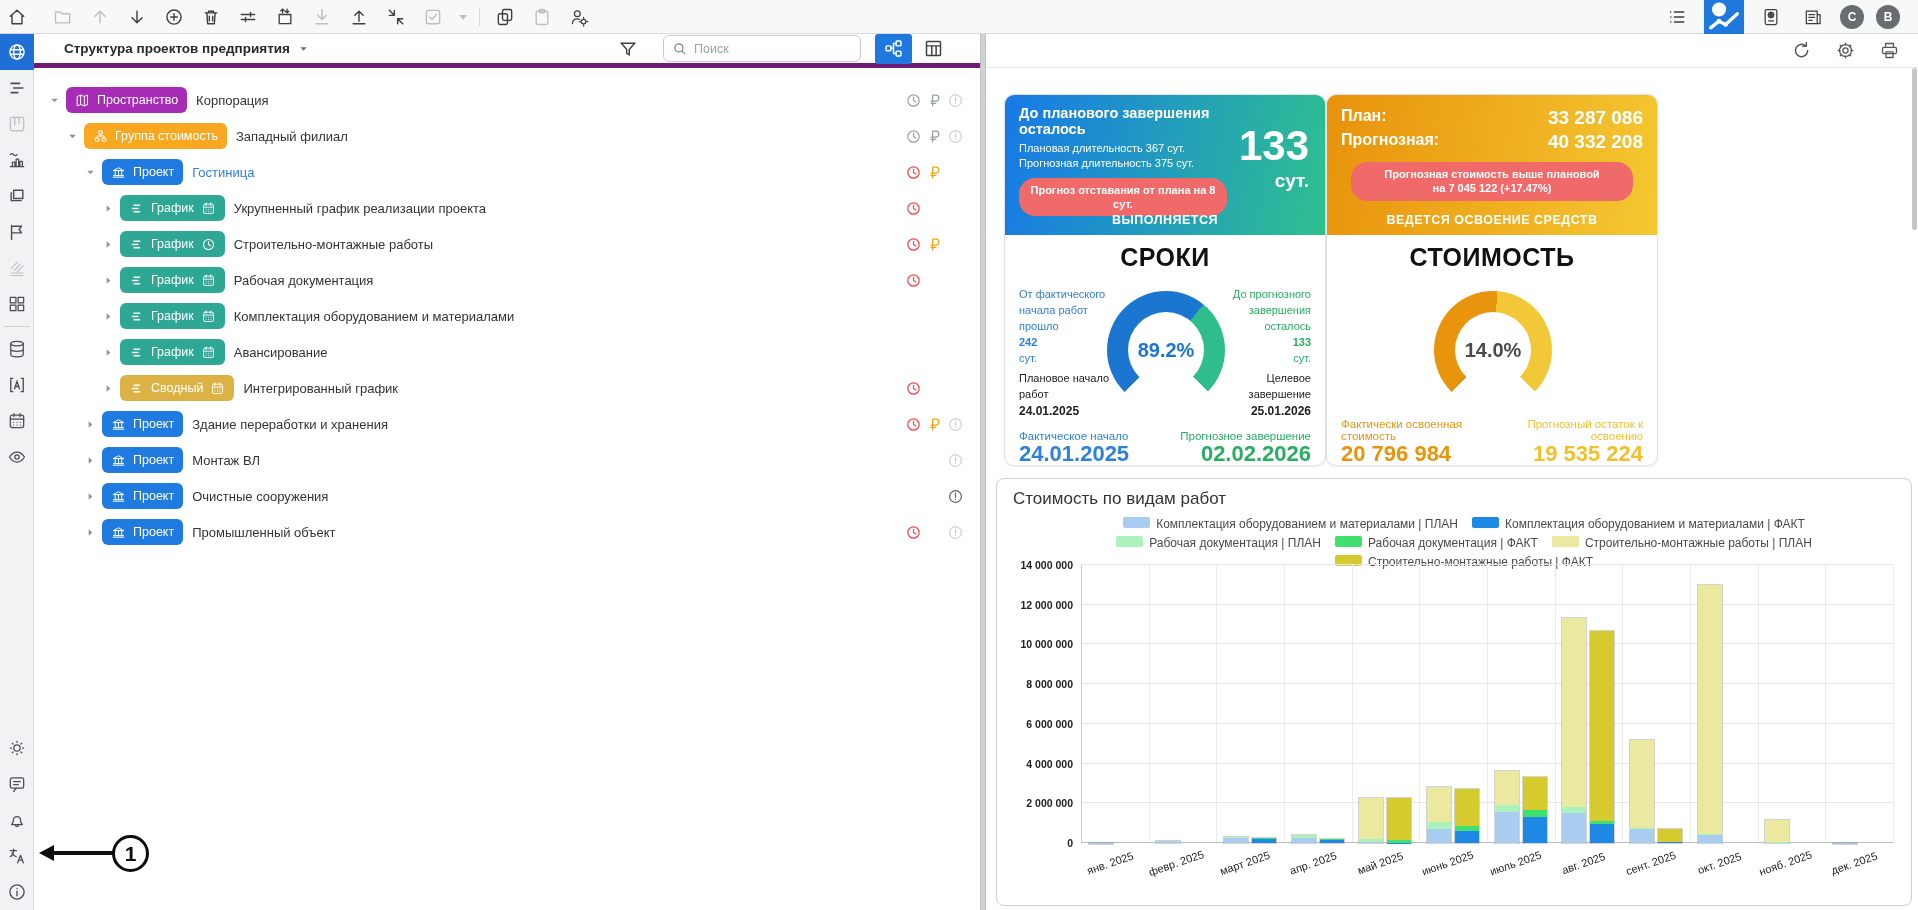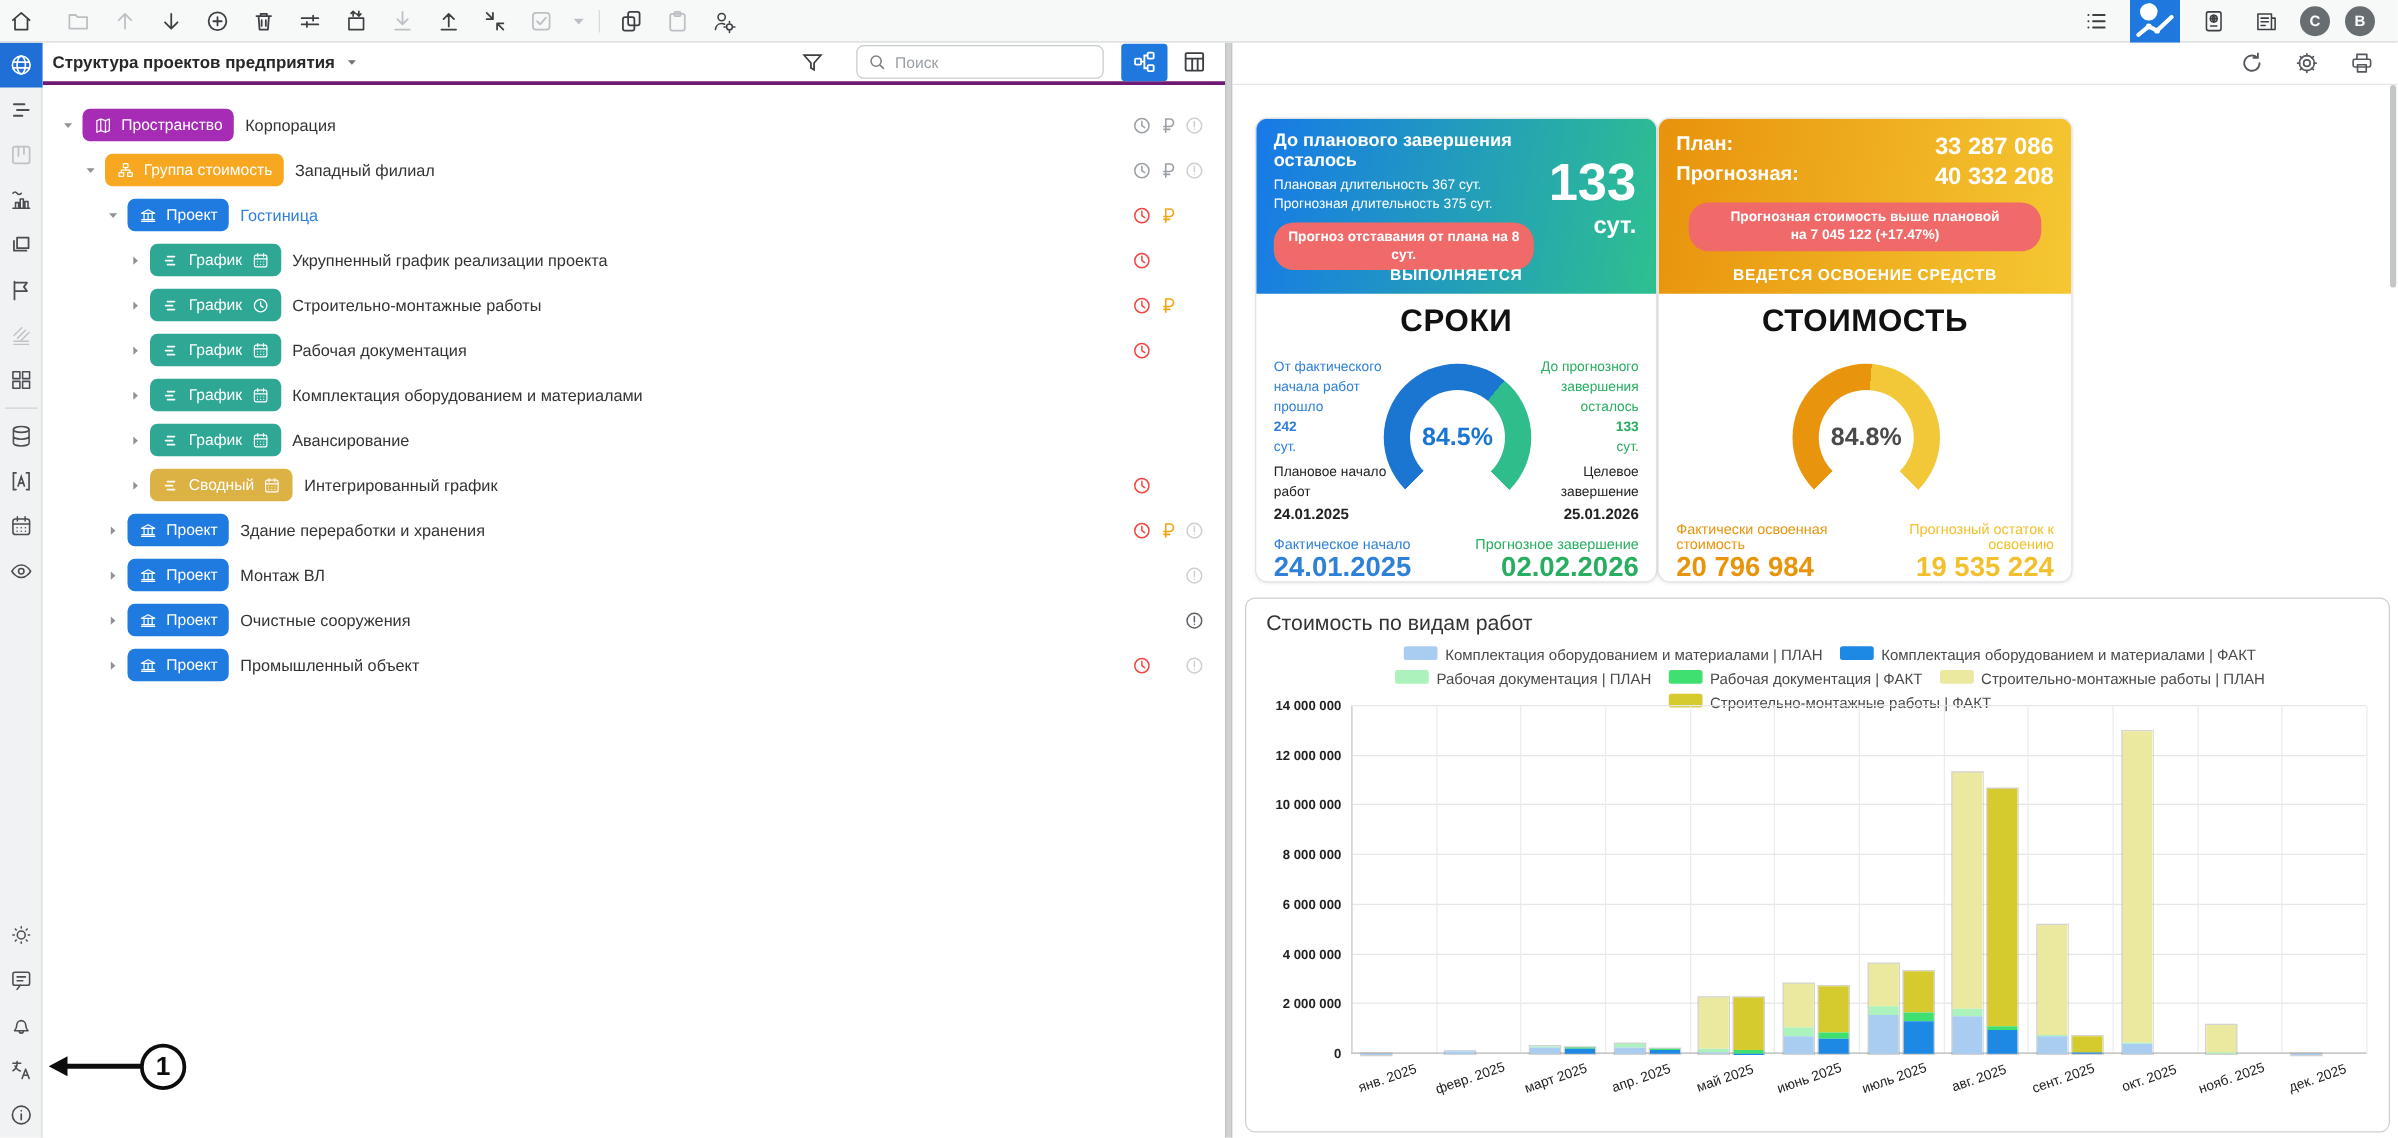--- a/index.html
+++ b/index.html
@@ -28,21 +28,21 @@
     border-right:1px solid #d9dbdc; display:flex; flex-direction:column; align-items:center; z-index:4; }
   .sb-btn { width:34px; height:36px; display:flex; align-items:center; justify-content:center; color:#4a4e52; }
   .sb-btn svg { width:20px; height:20px; }
   .sb-btn.selected { background:#1f6fd6; color:#fff; }
   .sb-btn.disabled { color:#c0c3c6; }
   .sb-div { width:26px; height:1px; background:#cfd2d4; margin:4px 0; }
   #sidebar .spacer { flex:1; }
 
   
   #tree-panel { position:absolute; left:34px; top:34px; width:946px; height:876px; background:#fff; }
-  #tree-header { height:34px; border-bottom:3px solid #701a75; display:flex; align-items:center; padding:0 6px; }
+  #tree-header { height:34px; border-bottom:5px solid #701a75; display:flex; align-items:center; padding:0 28px; }
   #tree-title { font-size:13.5px; font-weight:bold; color:#26282a; margin-left:2px; }
   .title-caret { color:#6f7377; margin-left:8px; display:flex; }
   .hd-icon { color:#3d4043; display:flex; align-items:center; justify-content:center; width:30px; height:30px; }
   .hd-icon svg { width:20px; height:20px; }
   #funnel-btn { margin-left:auto; margin-right:20px; }
   #search-box { width:198px; height:27px; border:1px solid #c7cacc; border-radius:6px; background:#fff;
     display:flex; align-items:center; padding:0 8px; margin-right:14px; }
   #search-box svg { width:15px; height:15px; color:#7d8185; flex:0 0 auto; }
   #search-box input { border:none; outline:none; font-size:12.5px; color:#333; width:150px; margin-left:7px;
     font-family:"Liberation Sans", sans-serif; }
@@ -866,21 +866,21 @@
           <div>сут.</div>
         </div>
         <div class="side-txt rgt green" style="top:44px;">
           <div>До прогнозного завершения осталось</div>
           <div class="big">133</div>
           <div>сут.</div>
         </div>
         <div class="g-wrap">
           <div class="gauge" style="background: conic-gradient(from 225deg, rgb(27, 118, 210) 0deg, rgb(27, 118, 210) 174.42deg, rgb(46, 189, 139) 174.42deg, rgb(46, 189, 139) 270deg, transparent 270deg, transparent 360deg);">
             <div class="hole"></div>
-            <div class="pct" style="color:#1b76d2;">84.5%</div>
+            <div class="pct" style="color:#1b76d2;">89.2%</div>
           </div>
         </div>
         <div class="side-txt lft blk" style="top:128px;">
           <div>Плановое начало работ</div>
           <div class="date">24.01.2025</div>
         </div>
         <div class="side-txt rgt blk" style="top:128px;">
           <div>Целевое завершение</div>
           <div class="date">25.01.2026</div>
         </div>
@@ -911,21 +911,21 @@
           <div>Прогнозная стоимость выше плановой</div>
           <div>на 7 045 122 (+17.47%)</div>
         </div>
         <div class="ch-status">ВЕДЕТСЯ ОСВОЕНИЕ СРЕДСТВ</div>
       </div>
       <div class="card-body">
         <div class="cb-heading">СТОИМОСТЬ</div>
         <div class="g-wrap">
           <div class="gauge" style="background: conic-gradient(from 225deg, rgb(232, 148, 12) 0deg, rgb(232, 148, 12) 139.32deg, rgb(242, 200, 56) 139.32deg, rgb(242, 200, 56) 270deg, transparent 270deg, transparent 360deg);">
             <div class="hole"></div>
-            <div class="pct" style="color:#4a4a4a;">84.8%</div>
+            <div class="pct" style="color:#4a4a4a;">14.0%</div>
           </div>
         </div>
         <div class="cb-bottom">
           <div class="orange-d" style="width:150px;">
             <div class="lbl">Фактически освоенная стоимость</div>
             <div class="val">20 796 984</div>
           </div>
           <div class="orange-l" style="text-align:right; width:160px;">
             <div class="lbl">Прогнозный остаток к освоению</div>
             <div class="val">19 535 224</div>

